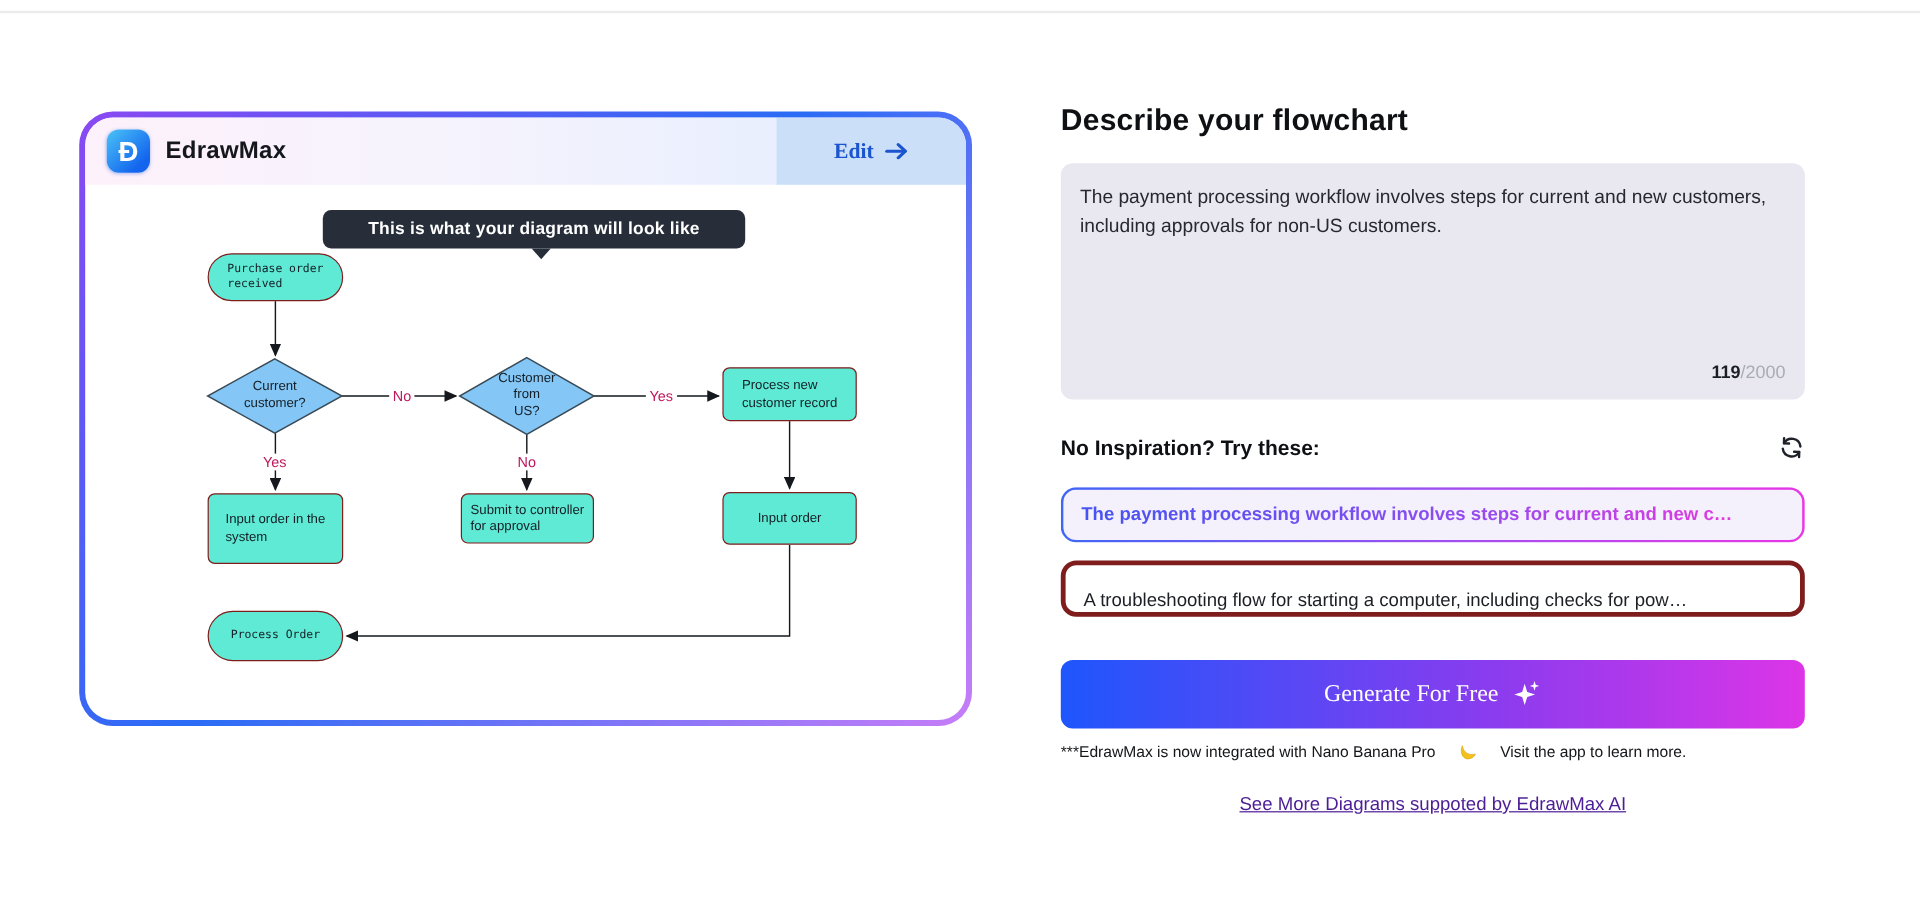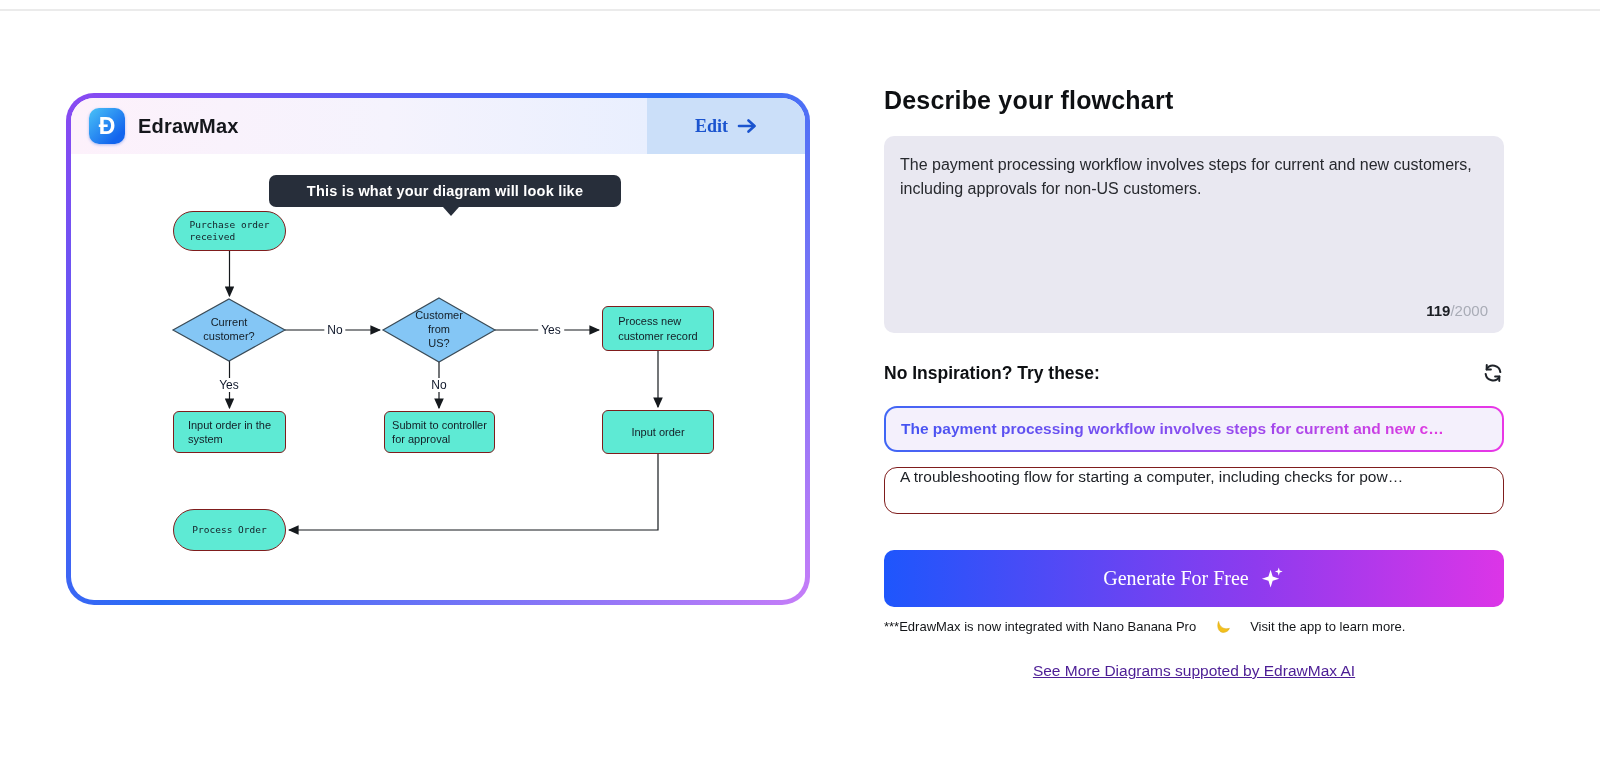--- a/index.html
+++ b/index.html
@@ -38,21 +38,21 @@
   .node { position:absolute; background:#5eead4; border:1px solid #7f1d1d; color:#141e26;
     display:flex; align-items:center; justify-content:center; text-align:left;
     font-size:11px; line-height:1.3; white-space:pre-line; z-index:2; }
   .pill { border-radius:21px; font-family:"DejaVu Sans Mono", monospace; font-size:9.5px; }
   .rect { border-radius:6px; }
   .dlabel { position:absolute; z-index:2; display:flex; align-items:center; justify-content:center;
     text-align:center; font-size:11px; line-height:1.25; white-space:pre-line; color:#141e26; }
 
   .edges { position:absolute; left:0; top:0; z-index:1; }
   .edge-label { position:absolute; transform:translate(-50%,-50%); background:#ffffff;
-    padding:0 3px; font-size:12px; color:#0f172a; z-index:2; }
+    padding:0 3px; font-size:12px; color:#be185d; z-index:2; }
 
   
   .panel { position:absolute; left:884px; top:86px; width:620px; }
   .panel-title { font-size:25px; font-weight:800; color:#0e1013; letter-spacing:.2px; }
 
   .desc-box { position:relative; margin-top:21px; height:197px; background:#e9e8f1;
     border-radius:10px; padding:17px 16px; font-size:16px; color:#27292e; line-height:1.5;
     cursor:text; }
   .counter { position:absolute; right:16px; bottom:11px; font-size:15px; }
   .counter .cnt { color:#1b1e24; font-weight:700; }
@@ -63,22 +63,22 @@
   .insp-label { font-size:17.5px; font-weight:800; color:#0e1013; }
   .refresh-btn { cursor:pointer; display:flex; align-items:center; }
 
   .sugg1 { margin-top:22px; height:46px; border-radius:13px; border:2px solid transparent;
     background:linear-gradient(#f4f0fc,#f4f0fc) padding-box,
                linear-gradient(90deg,#3f66f5 0%, #a64df0 55%, #e936e6 100%) border-box;
     display:flex; align-items:center; padding:0 15px; cursor:pointer; overflow:hidden; }
   .sugg1 span { font-weight:700; font-size:15.5px; white-space:nowrap; overflow:hidden;
     background:linear-gradient(90deg,#4453f2 0%, #8a4df0 55%, #e13ae0 100%);
     -webkit-background-clip:text; background-clip:text; color:transparent; }
-  .sugg2 { margin-top:15px; height:47px; border-radius:13px; border:1px solid #7f1d1d;
-    background:#ffffff; display:flex; align-items:flex-start; padding:0 15px;
+  .sugg2 { margin-top:15px; height:47px; border-radius:13px; border:4px solid #7f1d1d;
+    background:#ffffff; display:flex; align-items:flex-end; padding:0 15px;
     font-size:15.5px; color:#1c1f24; cursor:pointer; white-space:nowrap; overflow:hidden; }
 
   .generate { margin-top:36px; height:57px; border-radius:10px; border:none; width:100%;
     background:linear-gradient(90deg,#1e56fc 0%, #8e3bee 60%, #dc35e7 100%);
     display:flex; align-items:center; justify-content:center; gap:11px;
     color:#ffffff; font-family:"Liberation Serif", serif; font-size:20px; cursor:pointer; }
 
   .note { margin-top:12px; font-size:13px; color:#141619; display:flex; align-items:center; gap:20px; }
 
   .see-more { margin-top:28px; text-align:center; }
@@ -131,21 +131,21 @@
 
       <div class="node pill" style="left:102px; top:57px;  width:113px; height:40px;">Purchase order
 received</div>
       <div class="dlabel" style="left:112px; top:150px; width:92px; height:52px;">Current
 customer?</div>
       <div class="dlabel" style="left:322px; top:148px; width:92px; height:56px;">Customer
 from
 US?</div>
       <div class="node rect" style="left:531px; top:152px; width:112px; height:45px;">Process new
 customer record</div>
-      <div class="node rect" style="left:102px; top:257px; width:113px; height:42px;">Input order in the
+      <div class="node rect" style="left:102px; top:257px; width:113px; height:59px;">Input order in the
 system</div>
       <div class="node rect" style="left:313px; top:257px; width:111px; height:42px;">Submit to controller
 for approval</div>
       <div class="node rect" style="left:531px; top:256px; width:112px; height:44px;">Input order</div>
       <div class="node pill" style="left:102px; top:355px; width:113px; height:42px;">Process Order</div>
 
       <span class="edge-label" style="left:158px; top:231px;">Yes</span>
       <span class="edge-label" style="left:264px; top:176px;">No</span>
       <span class="edge-label" style="left:480px; top:176px;">Yes</span>
       <span class="edge-label" style="left:368px; top:231px;">No</span>

